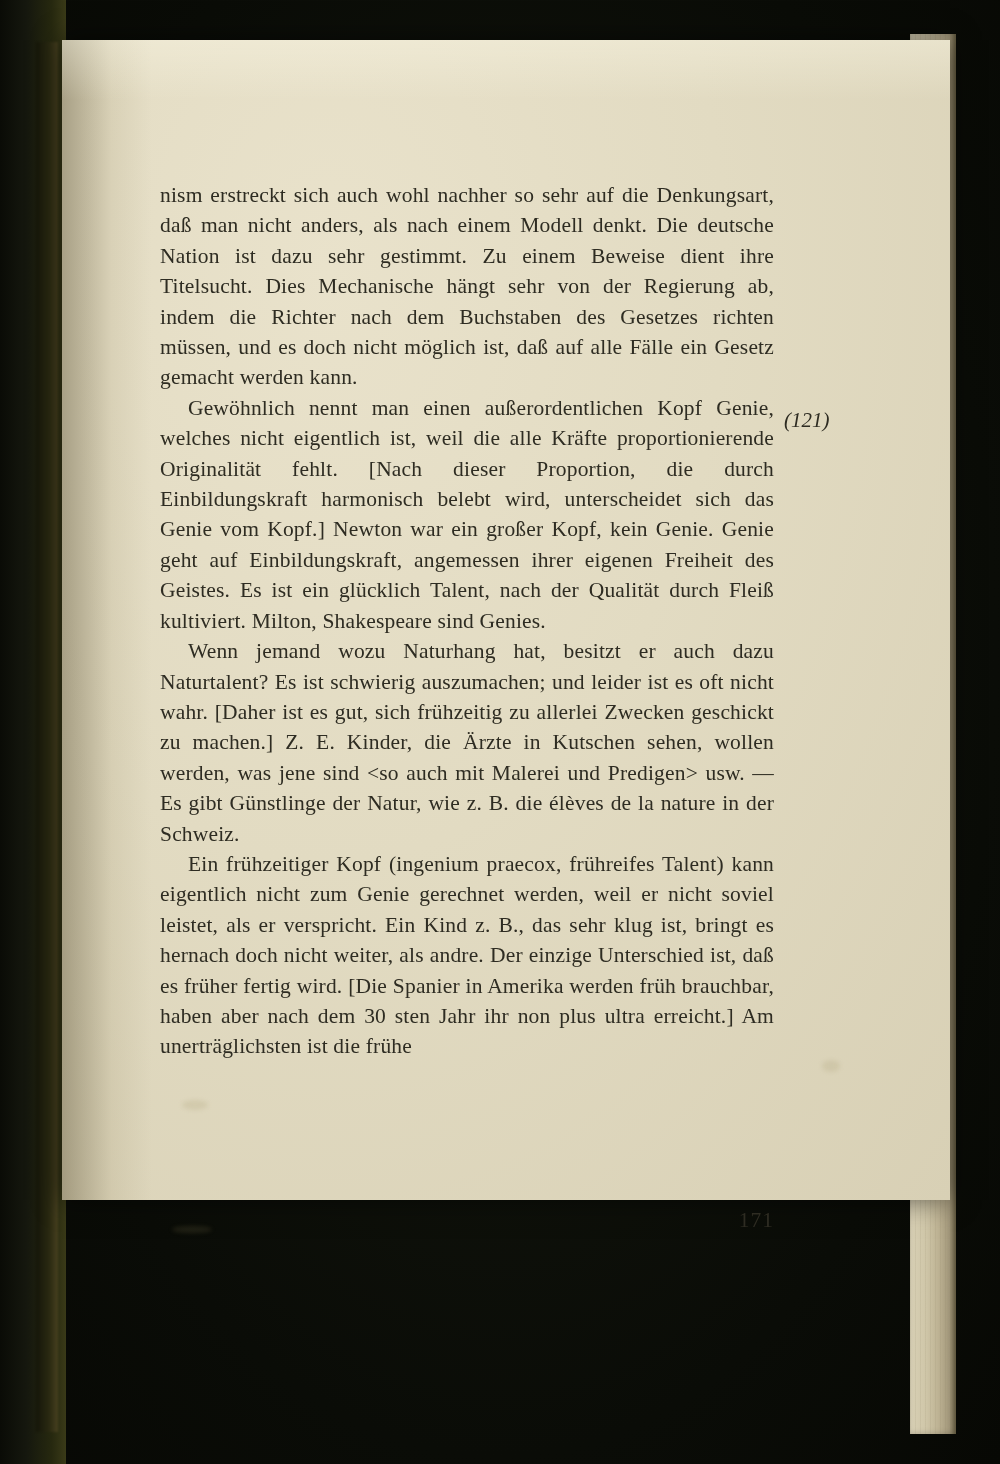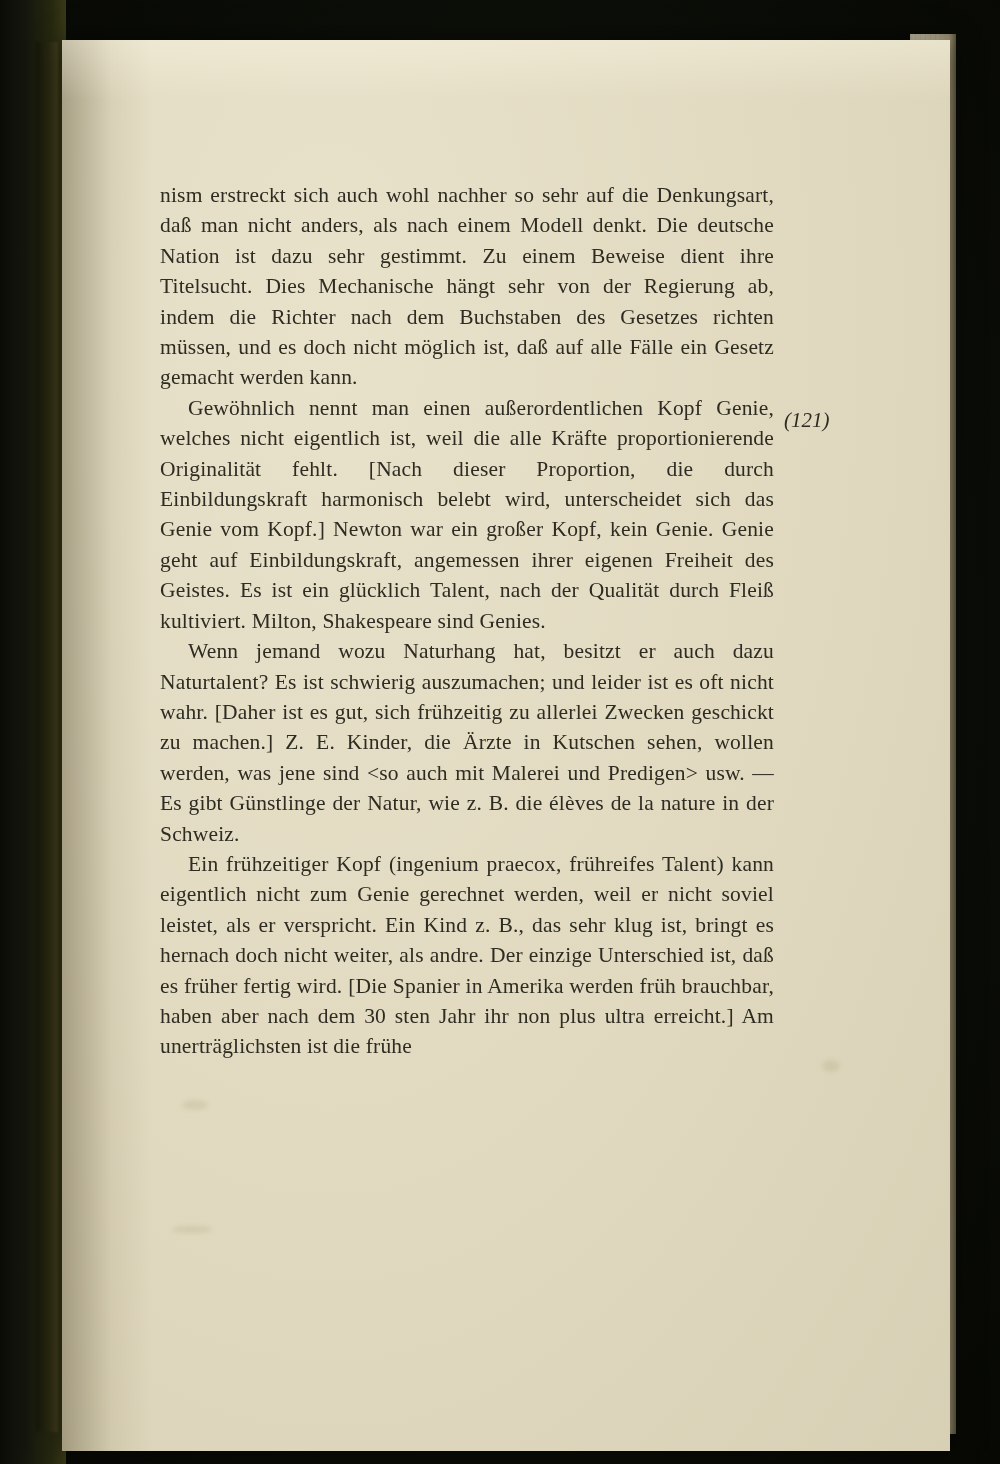--- a/index.html
+++ b/index.html
@@ -52,21 +52,21 @@
     opacity: .9;
     border-radius: 0 0 6px 0;
   }
 
   
   .page {
     position: absolute;
     left: 62px;
     top: 40px;
     width: 888px;
-    height: 1411px;
+    height: 1160px;
     background:
       radial-gradient(ellipse at 30% 20%, #e9e2cb 0%, #e2dbc2 45%, #d8d0b5 100%);
     box-shadow: 0 0 26px rgba(0,0,0,.55);
   }
   
   .page::before {
     content: "";
     position: absolute;
     left: 0; top: 0; bottom: 0; width: 90px;
     background: linear-gradient(to right, rgba(70,60,30,.38) 0%, rgba(110,95,50,.10) 55%, rgba(0,0,0,0) 100%);
@@ -174,13 +174,14 @@
 
   <div class="textblock">
     <p class="noindent">nism erstreckt sich auch wohl nachher so sehr auf die Denkungsart, daß man nicht anders, als nach einem Modell denkt. Die deutsche Nation ist dazu sehr gestimmt. Zu einem Beweise dient ihre Titelsucht. Dies Mechanische hängt sehr von der Regierung ab, indem die Richter nach dem Buchstaben des Gesetzes richten müssen, und es doch nicht möglich ist, daß auf alle Fälle ein Gesetz gemacht werden kann.</p>
     <p>Gewöhnlich nennt man einen außerordentlichen Kopf Genie, welches nicht eigentlich ist, weil die alle Kräfte proportionierende Originalität fehlt. [Nach dieser Proportion, die durch Einbildungskraft harmonisch belebt wird, unterscheidet sich das Genie vom Kopf.] Newton war ein großer Kopf, kein Genie. Genie geht auf Einbildungskraft, angemessen ihrer eigenen Freiheit des Geistes. Es ist ein glücklich Talent, nach der Qualität durch Fleiß kultiviert. Milton, Shakespeare sind Genies.</p>
     <p>Wenn jemand wozu Naturhang hat, besitzt er auch dazu Naturtalent? Es ist schwierig auszumachen; und leider ist es oft nicht wahr. [Daher ist es gut, sich frühzeitig zu allerlei Zwecken geschickt zu machen.] Z. E. Kinder, die Ärzte in Kutschen sehen, wollen werden, was jene sind &lt;so auch mit Malerei und Predigen&gt; usw. — Es gibt Günstlinge der Natur, wie z. B. die élèves de la nature in der Schweiz.</p>
     <p>Ein frühzeitiger Kopf (ingenium praecox, frühreifes Talent) kann eigentlich nicht zum Genie gerechnet werden, weil er nicht soviel leistet, als er verspricht. Ein Kind z. B., das sehr klug ist, bringt es hernach doch nicht weiter, als andre. Der einzige Unterschied ist, daß es früher fertig wird. [Die Spanier in Amerika werden früh brauchbar, haben aber nach dem 30 sten Jahr ihr non plus ultra erreicht.] Am unerträglichsten ist die frühe</p>
   </div>
 
   <div class="marginal">(121)</div>
 
+  <div class="folio">171</div>
 </div>
 
 </body></html>

